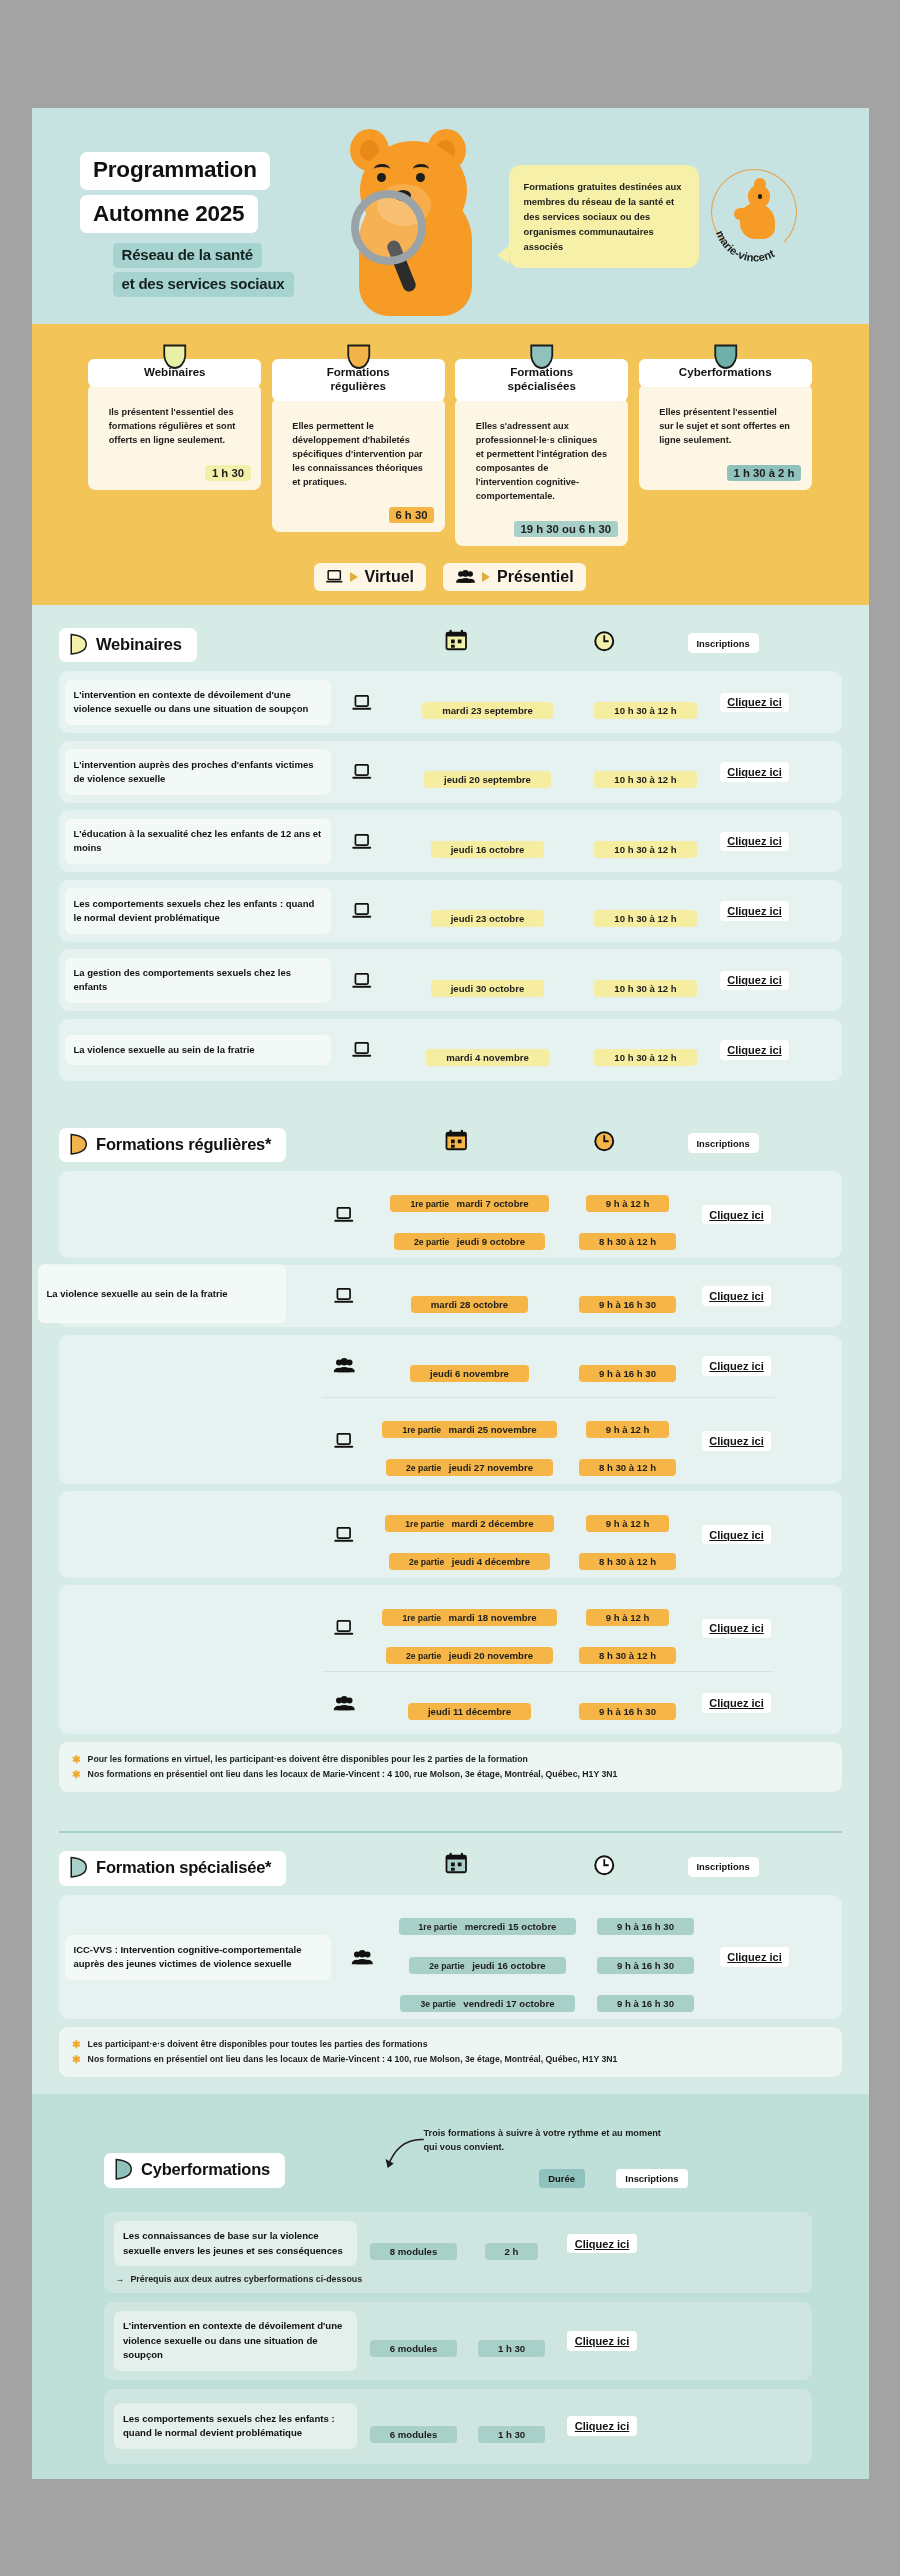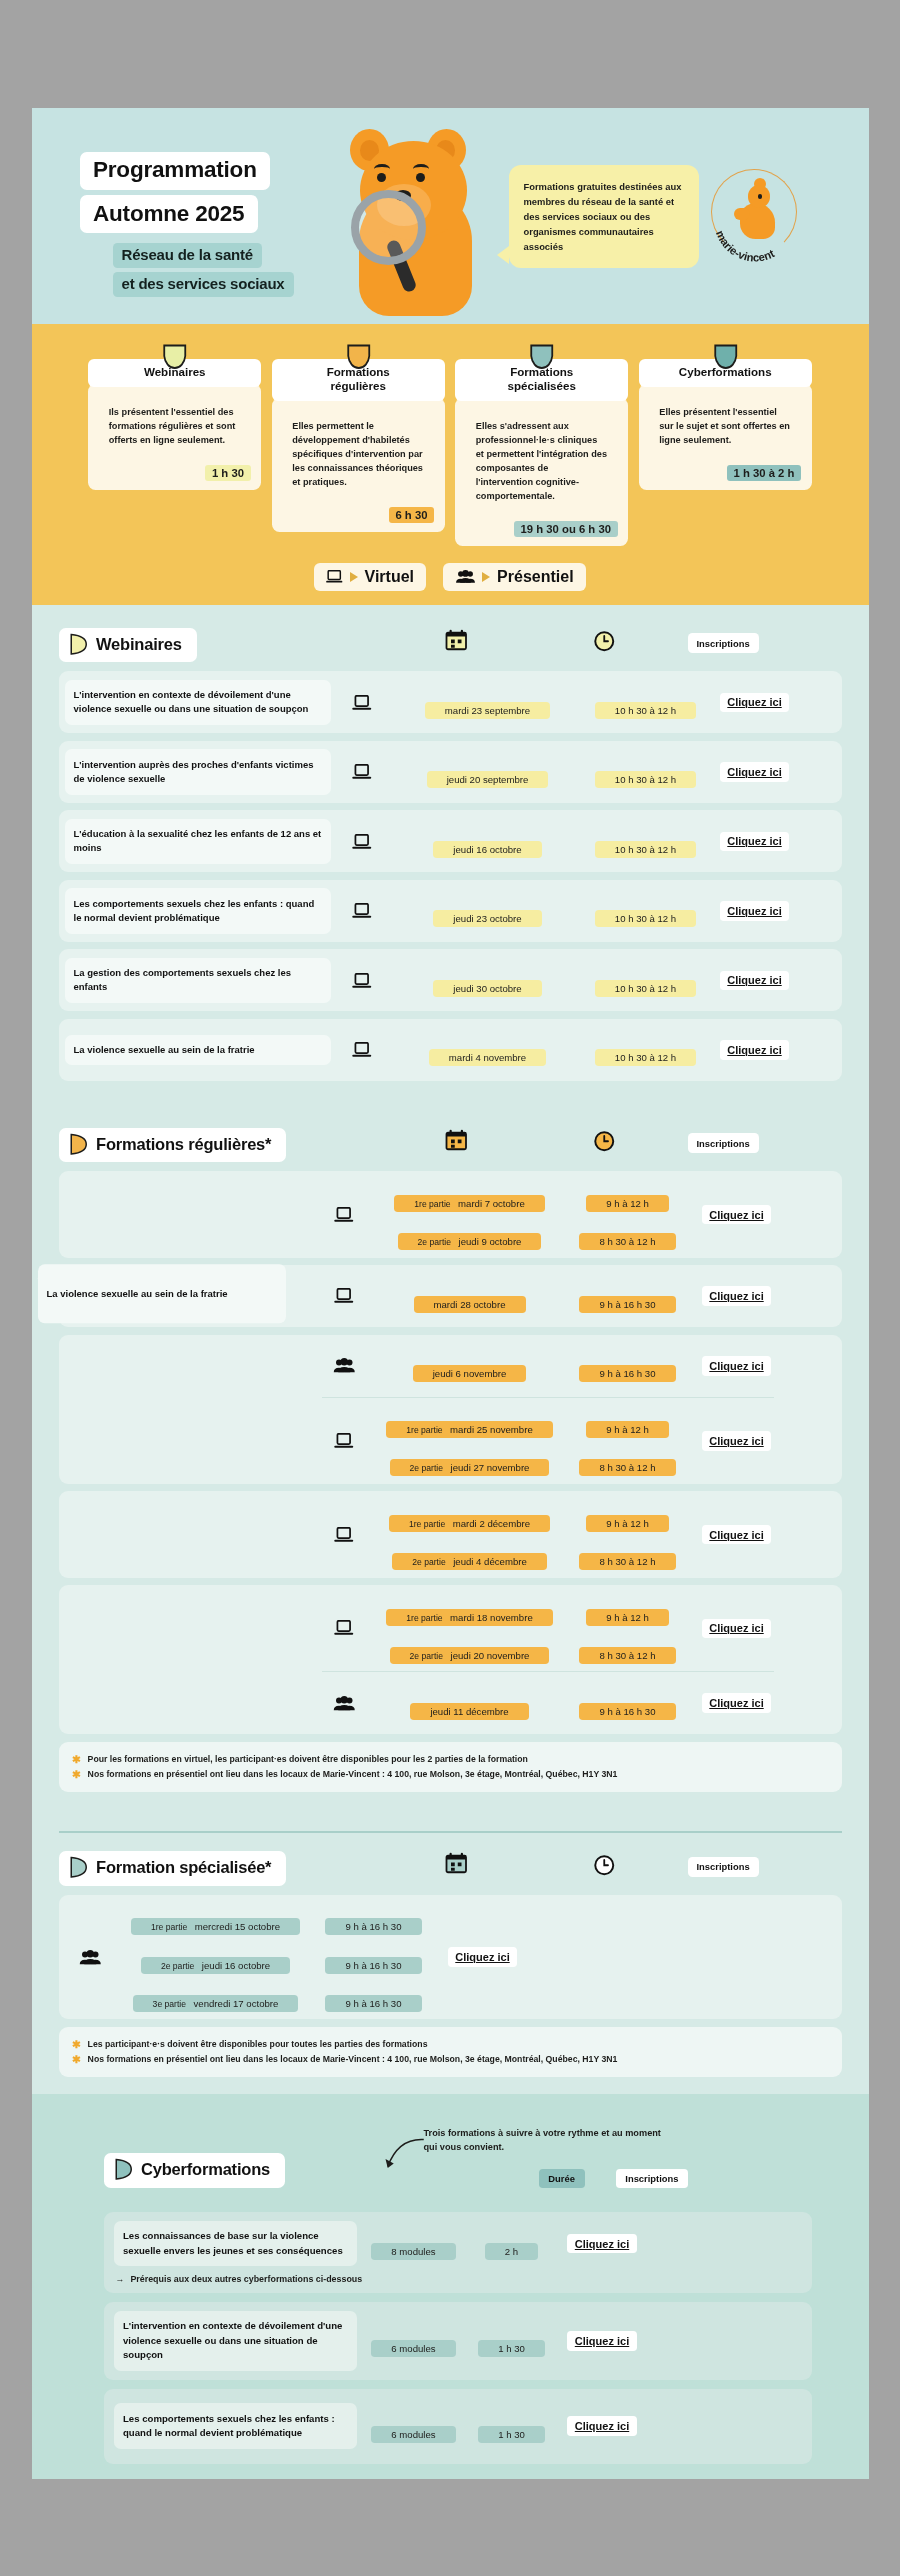--- a/index.html
+++ b/index.html
@@ -77,21 +77,21 @@
   .hdr-insc{position:absolute;left:629px;top:6px;background:#ffffff;border-radius:4.5px;padding:4.5px 9px;
             font-weight:bold;font-size:9.4px;color:#111111;}
 
   .row{background:#e6f2ef;border-radius:9px;margin-bottom:7.5px;display:flex;align-items:center;min-height:47px;padding:7.5px 0;}
   .row .name{width:248px;flex:0 0 auto;margin-left:6px;background:#f3f9f7;border-radius:6.8px;padding:8.3px 9px;
              font-weight:bold;font-size:9.5px;line-height:1.5;color:#111111;}
   .row .mode{width:63px;flex:0 0 auto;display:flex;justify-content:center;}
   .row .dates{width:188px;flex:0 0 auto;display:flex;flex-direction:column;gap:5.3px;align-items:center;}
   .row .times{width:128px;flex:0 0 auto;display:flex;flex-direction:column;gap:5.3px;align-items:center;}
   .row .insc{width:90px;flex:0 0 auto;display:flex;justify-content:center;}
-  .chip{border-radius:3.8px;padding:3px 20px;font-size:9.6px;font-weight:normal;color:#1d1d1b;white-space:nowrap;text-align:center;margin-top:16px;}
+  .chip{border-radius:3.8px;padding:3px 20px;font-size:9.6px;font-weight:bold;color:#1d1d1b;white-space:nowrap;text-align:center;margin-top:16px;}
   .chip.yellow{background:#f6eda1;}
   .chip.orange{background:#f3b githubusercontent;}
   .chip.orange{background:#f2b githubusercontent;}
   .chip.orange{background:#f5b647;}
   .chip.teal{background:#a9cfc9;}
   .chip.part{display:flex;gap:7.5px;justify-content:center;align-items:baseline;}
   .chip.part .pn{font-size:8.6px;}
   .cliquez{background:#ffffff;border-radius:3.8px;padding:3.8px 7.5px;font-size:11px;font-weight:bold;color:#111111;
            text-decoration:underline;white-space:nowrap;}
 
@@ -688,20 +688,21 @@
       <div class="hdr-icon hdr-clock">
         <svg width="22.5" height="22.5" viewBox="0 0 30 30">
               <circle cx="15" cy="15" r="12" fill="#ffffff" stroke="#111" stroke-width="2.6"></circle>
               <path d="M15 8 v7 h5" fill="none" stroke="#111" stroke-width="2.4" stroke-linecap="round"></path>
             </svg>
       </div>
       <div class="hdr-insc">Inscriptions</div>
     </div>
     <div id="spec-rows">
           <div class="row" style="min-height: 89px;">
+            <div class="name">ICC-VVS : Intervention cognitive-comportementale auprès des jeunes victimes de violence sexuelle</div>
             <div class="mode">
               <svg width="22.5" height="15" viewBox="0 0 30 20">
                 <circle cx="8" cy="6" r="4" fill="#111"></circle>
                 <circle cx="22" cy="6" r="4" fill="#111"></circle>
                 <circle cx="15" cy="5" r="5" fill="#111"></circle>
                 <path d="M1 19 q0-6 7-6 q7 0 7 6 z" fill="#111"></path>
                 <path d="M15 19 q0-6 7-6 q7 0 7 6 z" fill="#111"></path>
                 <path d="M7 19 q0-7 8-7 q8 0 8 7 z" fill="#111"></path>
               </svg>
             </div>

